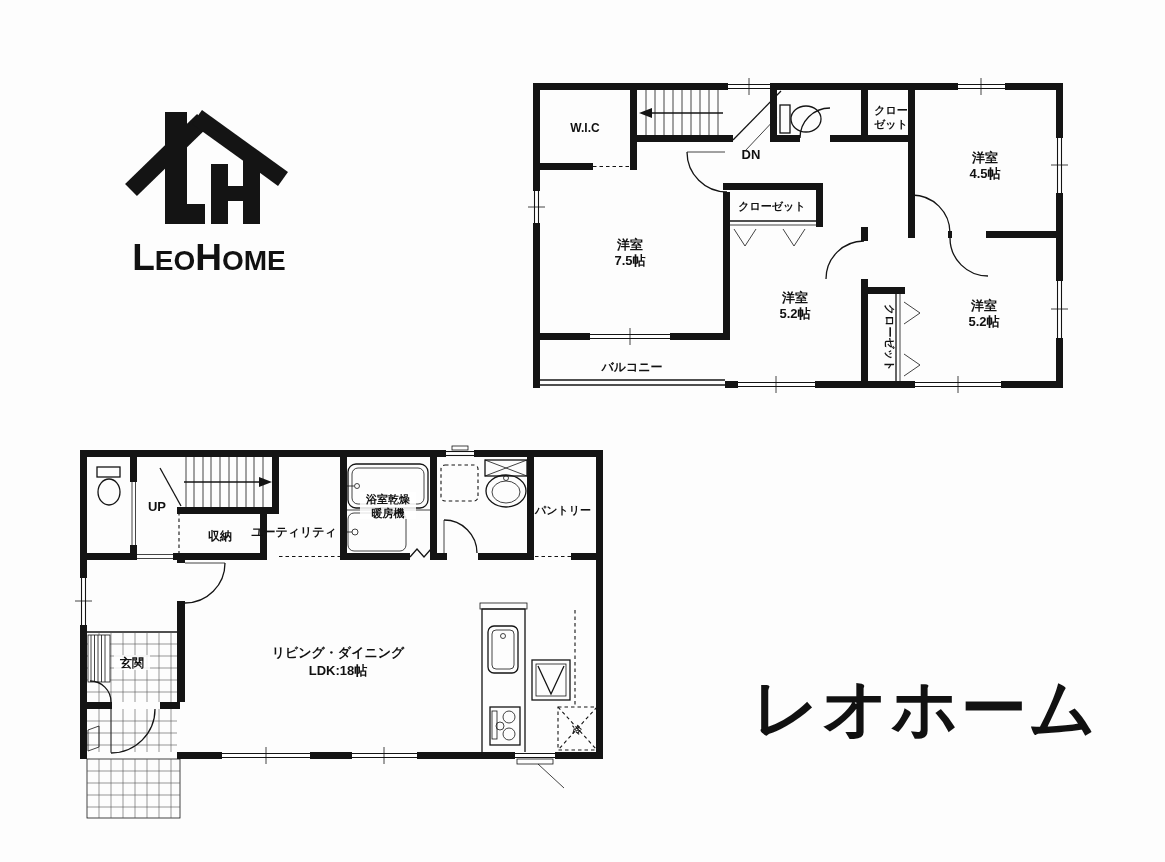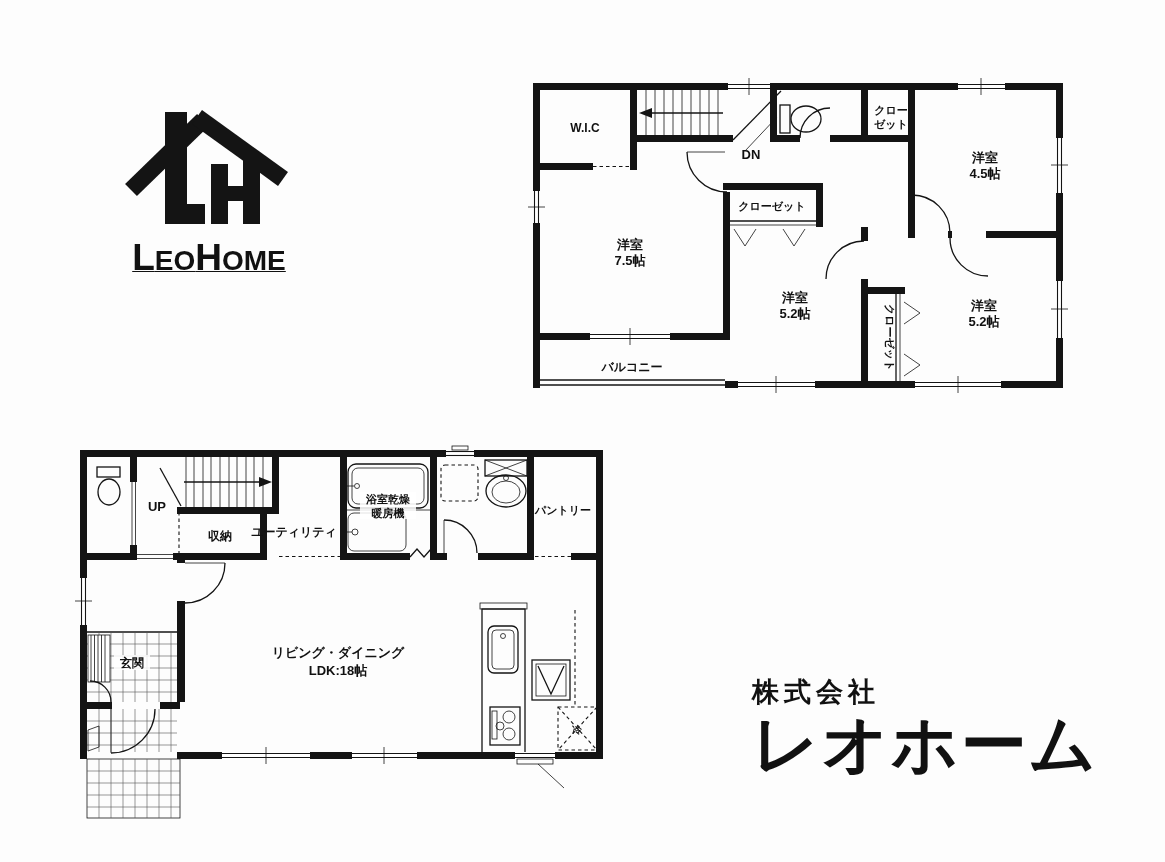--- a/index.html
+++ b/index.html
@@ -2,21 +2,21 @@
 <html><head>
 <meta charset="utf-8">
 <style>
   html,body{margin:0;padding:0;}
   body{
     width:1165px;height:862px;position:relative;background:#fdfdfd;
     font-family:"Liberation Sans","DejaVu Sans",sans-serif;color:#111;
   }
   .logo{position:absolute;left:116px;top:94px;width:186px;text-align:center;}
   .logo svg{display:block;margin:0 auto;}
-  .logo-text{font-weight:900;line-height:1;margin-top:3px;white-space:nowrap;text-decoration:underline;}
+  .logo-text{font-weight:900;line-height:1;margin-top:3px;white-space:nowrap;}
   .logo-text .lg{font-size:37px;}
   .logo-text .sm{font-size:28px;}
   .plan{position:absolute;overflow:visible;}
   .plan2f{left:533px;top:83px;width:530px;height:312px;}
   .plan1f{left:80px;top:450px;width:525px;height:375px;}
   .company{position:absolute;left:752px;top:674px;white-space:nowrap;}
   .company-prefix{font-size:27px;font-weight:700;letter-spacing:5px;}
   .company-name{font-size:66px;font-weight:700;letter-spacing:2px;line-height:1.02;margin-top:1px;}
   svg text{fill:#111;font-family:"Liberation Sans","DejaVu Sans",sans-serif;}
   .wall{fill:#141414;}
@@ -407,15 +407,14 @@
     <text class="lbl11" x="483" y="64">パントリー</text>
     <rect class="white" x="34" y="205" width="36" height="15" opacity="0.85"></rect>
     <text class="lbl12" x="52" y="217">玄関</text>
     <text class="lbl" x="258" y="207">リビング・ダイニング</text>
     <text class="lbl" x="258" y="225">LDK:18帖</text>
     <text class="lbl11" x="497" y="283" style="font-size:10px">冷</text>
   </g>
 </svg>
 
 <div class="company">
-  <div class="company-prefix">株式会社</div>
   <div class="company-name">レオホーム</div>
 </div>
 
 </body></html>

